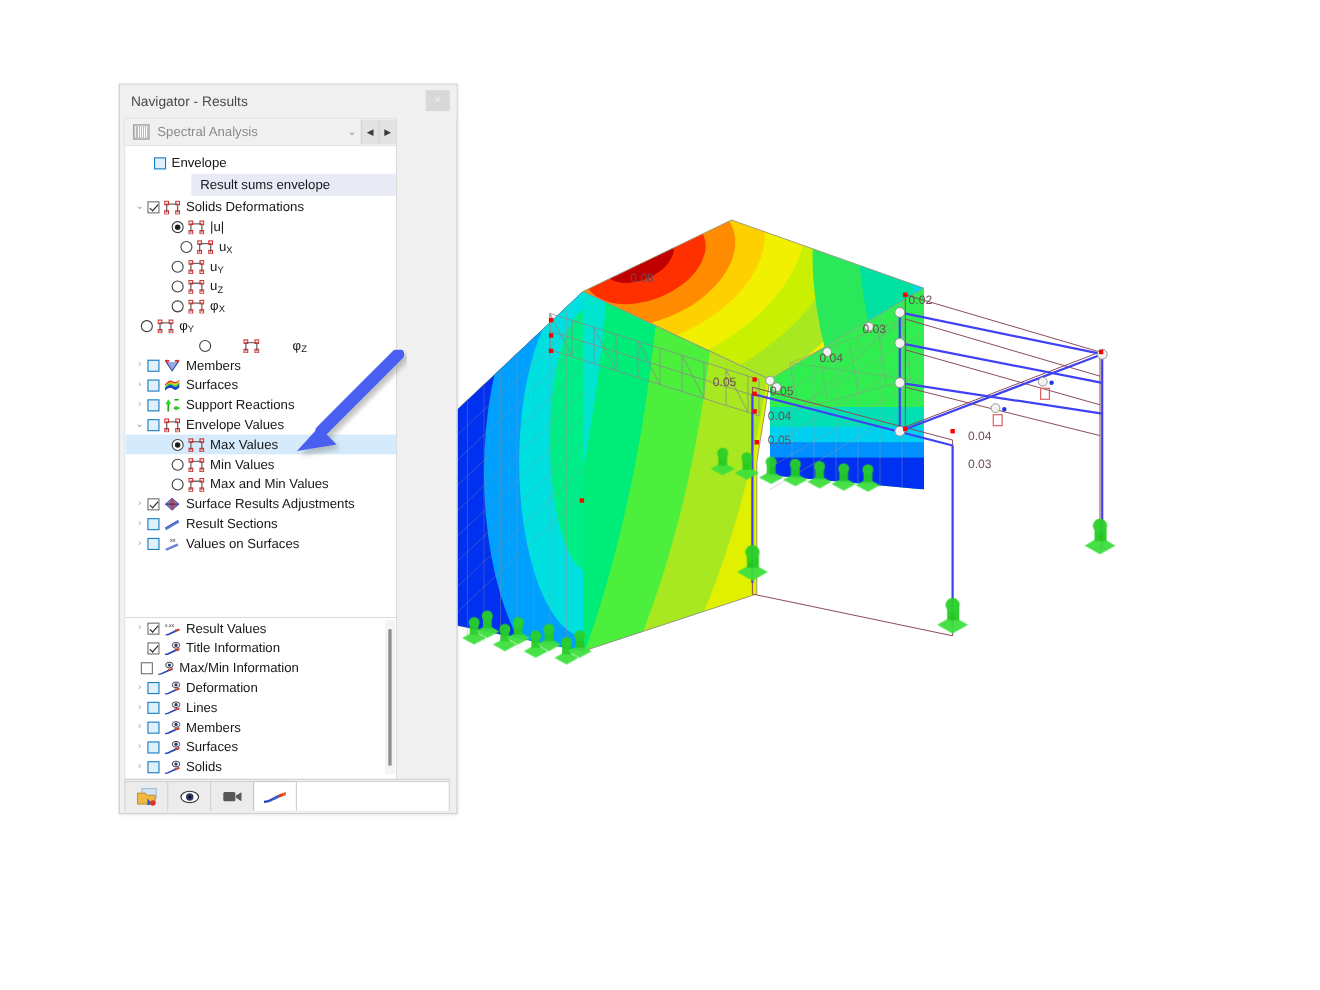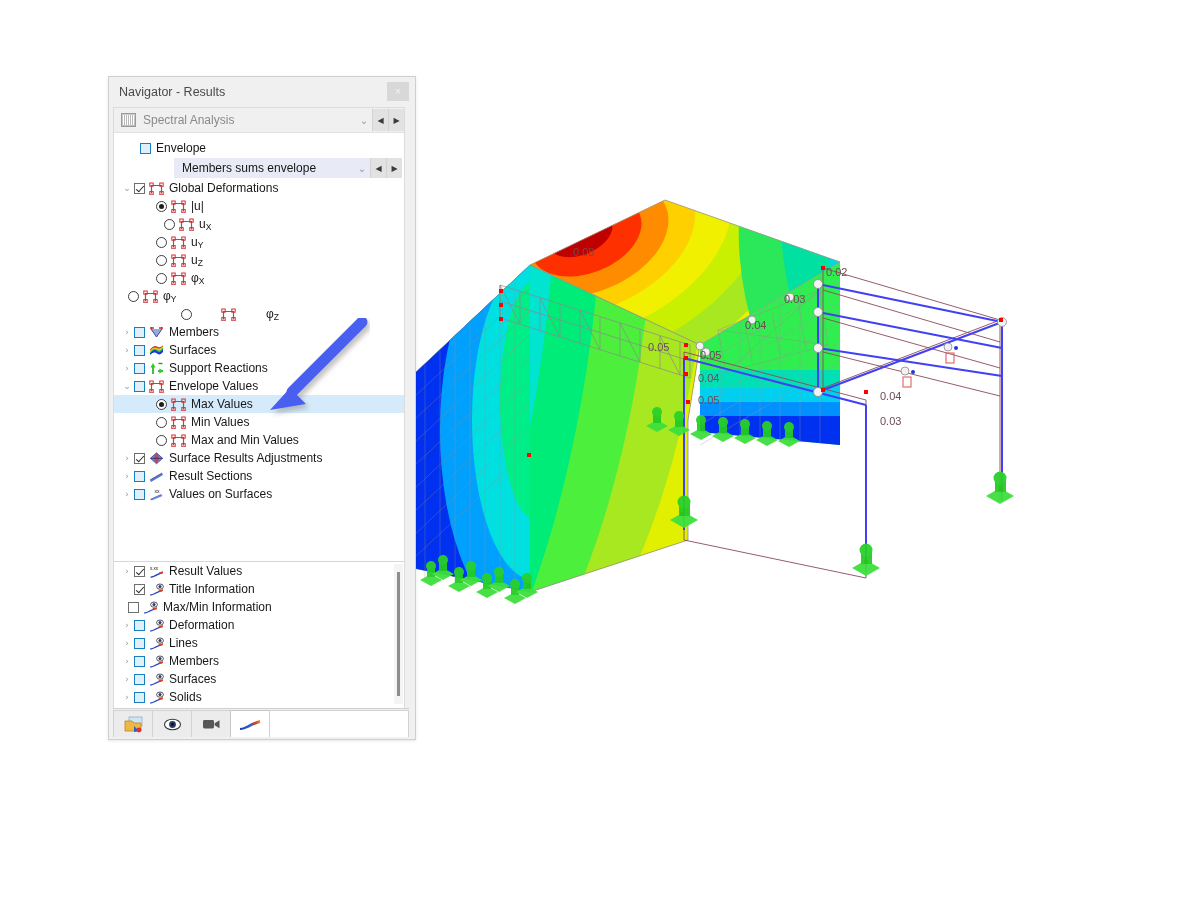--- a/index.html
+++ b/index.html
@@ -24,21 +24,21 @@
   .nav-title{
     height:30px;line-height:30px;padding-left:10px;
     font-size:12.5px;color:#4a4a4a;position:relative;
     background:#f0f0f0;
   }
   .nav-close{
     position:absolute;right:6px;top:5px;width:22px;height:19px;
     background:#d8d8d8;color:#f2f2f2;font-size:10px;line-height:19px;text-align:center;
   }
   .nav-body{
-    position:absolute;left:4px;top:30px;width:292px;height:628px;
+    position:absolute;left:4px;top:30px;width:248px;height:628px;
     background:#fff;border:1px solid #dcdcdc;box-sizing:border-box;
   }
 
   
   .combo-head{
     position:relative;height:24px;background:#f0f0f0;border-bottom:1px solid #e2e2e2;
     display:flex;align-items:center;
   }
   .combo-ico{
     width:13px;height:12px;margin-left:7px;margin-right:7px;
@@ -449,38 +449,38 @@
       </div>
 
       <div class="tree-top">
 
         <div class="row" style="padding-left:26px;margin-top:6px;">
           <span class="cb"></span>
           <span class="lbl">Envelope</span>
         </div>
 
         <div class="combo-sub">
-          <span class="txt">Members sums envelope</span>
+          <span class="txt">Result sums envelope</span>
           <span class="chev">⌄</span>
           <span class="spin lt" style="height:20px;">◀</span>
           <span class="spin gt" style="height:20px;">▶</span>
         </div>
 
         <div id="treeTopRows">
             <div class="row" style="padding-left: 6px;">
               <span class="exp">⌄</span>
               <span class="cb plain checked"></span>
               <span class="ic"><svg width="15" height="13" viewBox="0 0 15 13">
                   <path d="M2.5 11.5V3.5h10v8" fill="none" stroke="#6a6a6a" stroke-width="1.2"></path>
                   <rect x="0.8" y="1" width="3.4" height="3.2" fill="none" stroke="#d03030" stroke-width="1"></rect>
                   <rect x="10.8" y="1" width="3.4" height="3.2" fill="none" stroke="#d03030" stroke-width="1"></rect>
                   <rect x="0.8" y="9.6" width="3.4" height="3.2" fill="none" stroke="#d03030" stroke-width="1"></rect>
                   <rect x="10.8" y="9.6" width="3.4" height="3.2" fill="none" stroke="#d03030" stroke-width="1"></rect>
                 </svg></span>
-              <span class="lbl">Global Deformations</span>
+              <span class="lbl">Solids Deformations</span>
             </div>
             <div class="row" style="padding-left: 28px;">
               <span class="exp"></span>
               <span class="rb on"></span>
               <span class="ic"><svg width="15" height="13" viewBox="0 0 15 13">
                   <path d="M2.5 11.5V3.5h10v8" fill="none" stroke="#6a6a6a" stroke-width="1.2"></path>
                   <rect x="0.8" y="1" width="3.4" height="3.2" fill="none" stroke="#d03030" stroke-width="1"></rect>
                   <rect x="10.8" y="1" width="3.4" height="3.2" fill="none" stroke="#d03030" stroke-width="1"></rect>
                   <rect x="0.8" y="9.6" width="3.4" height="3.2" fill="none" stroke="#d03030" stroke-width="1"></rect>
                   <rect x="10.8" y="9.6" width="3.4" height="3.2" fill="none" stroke="#d03030" stroke-width="1"></rect>

